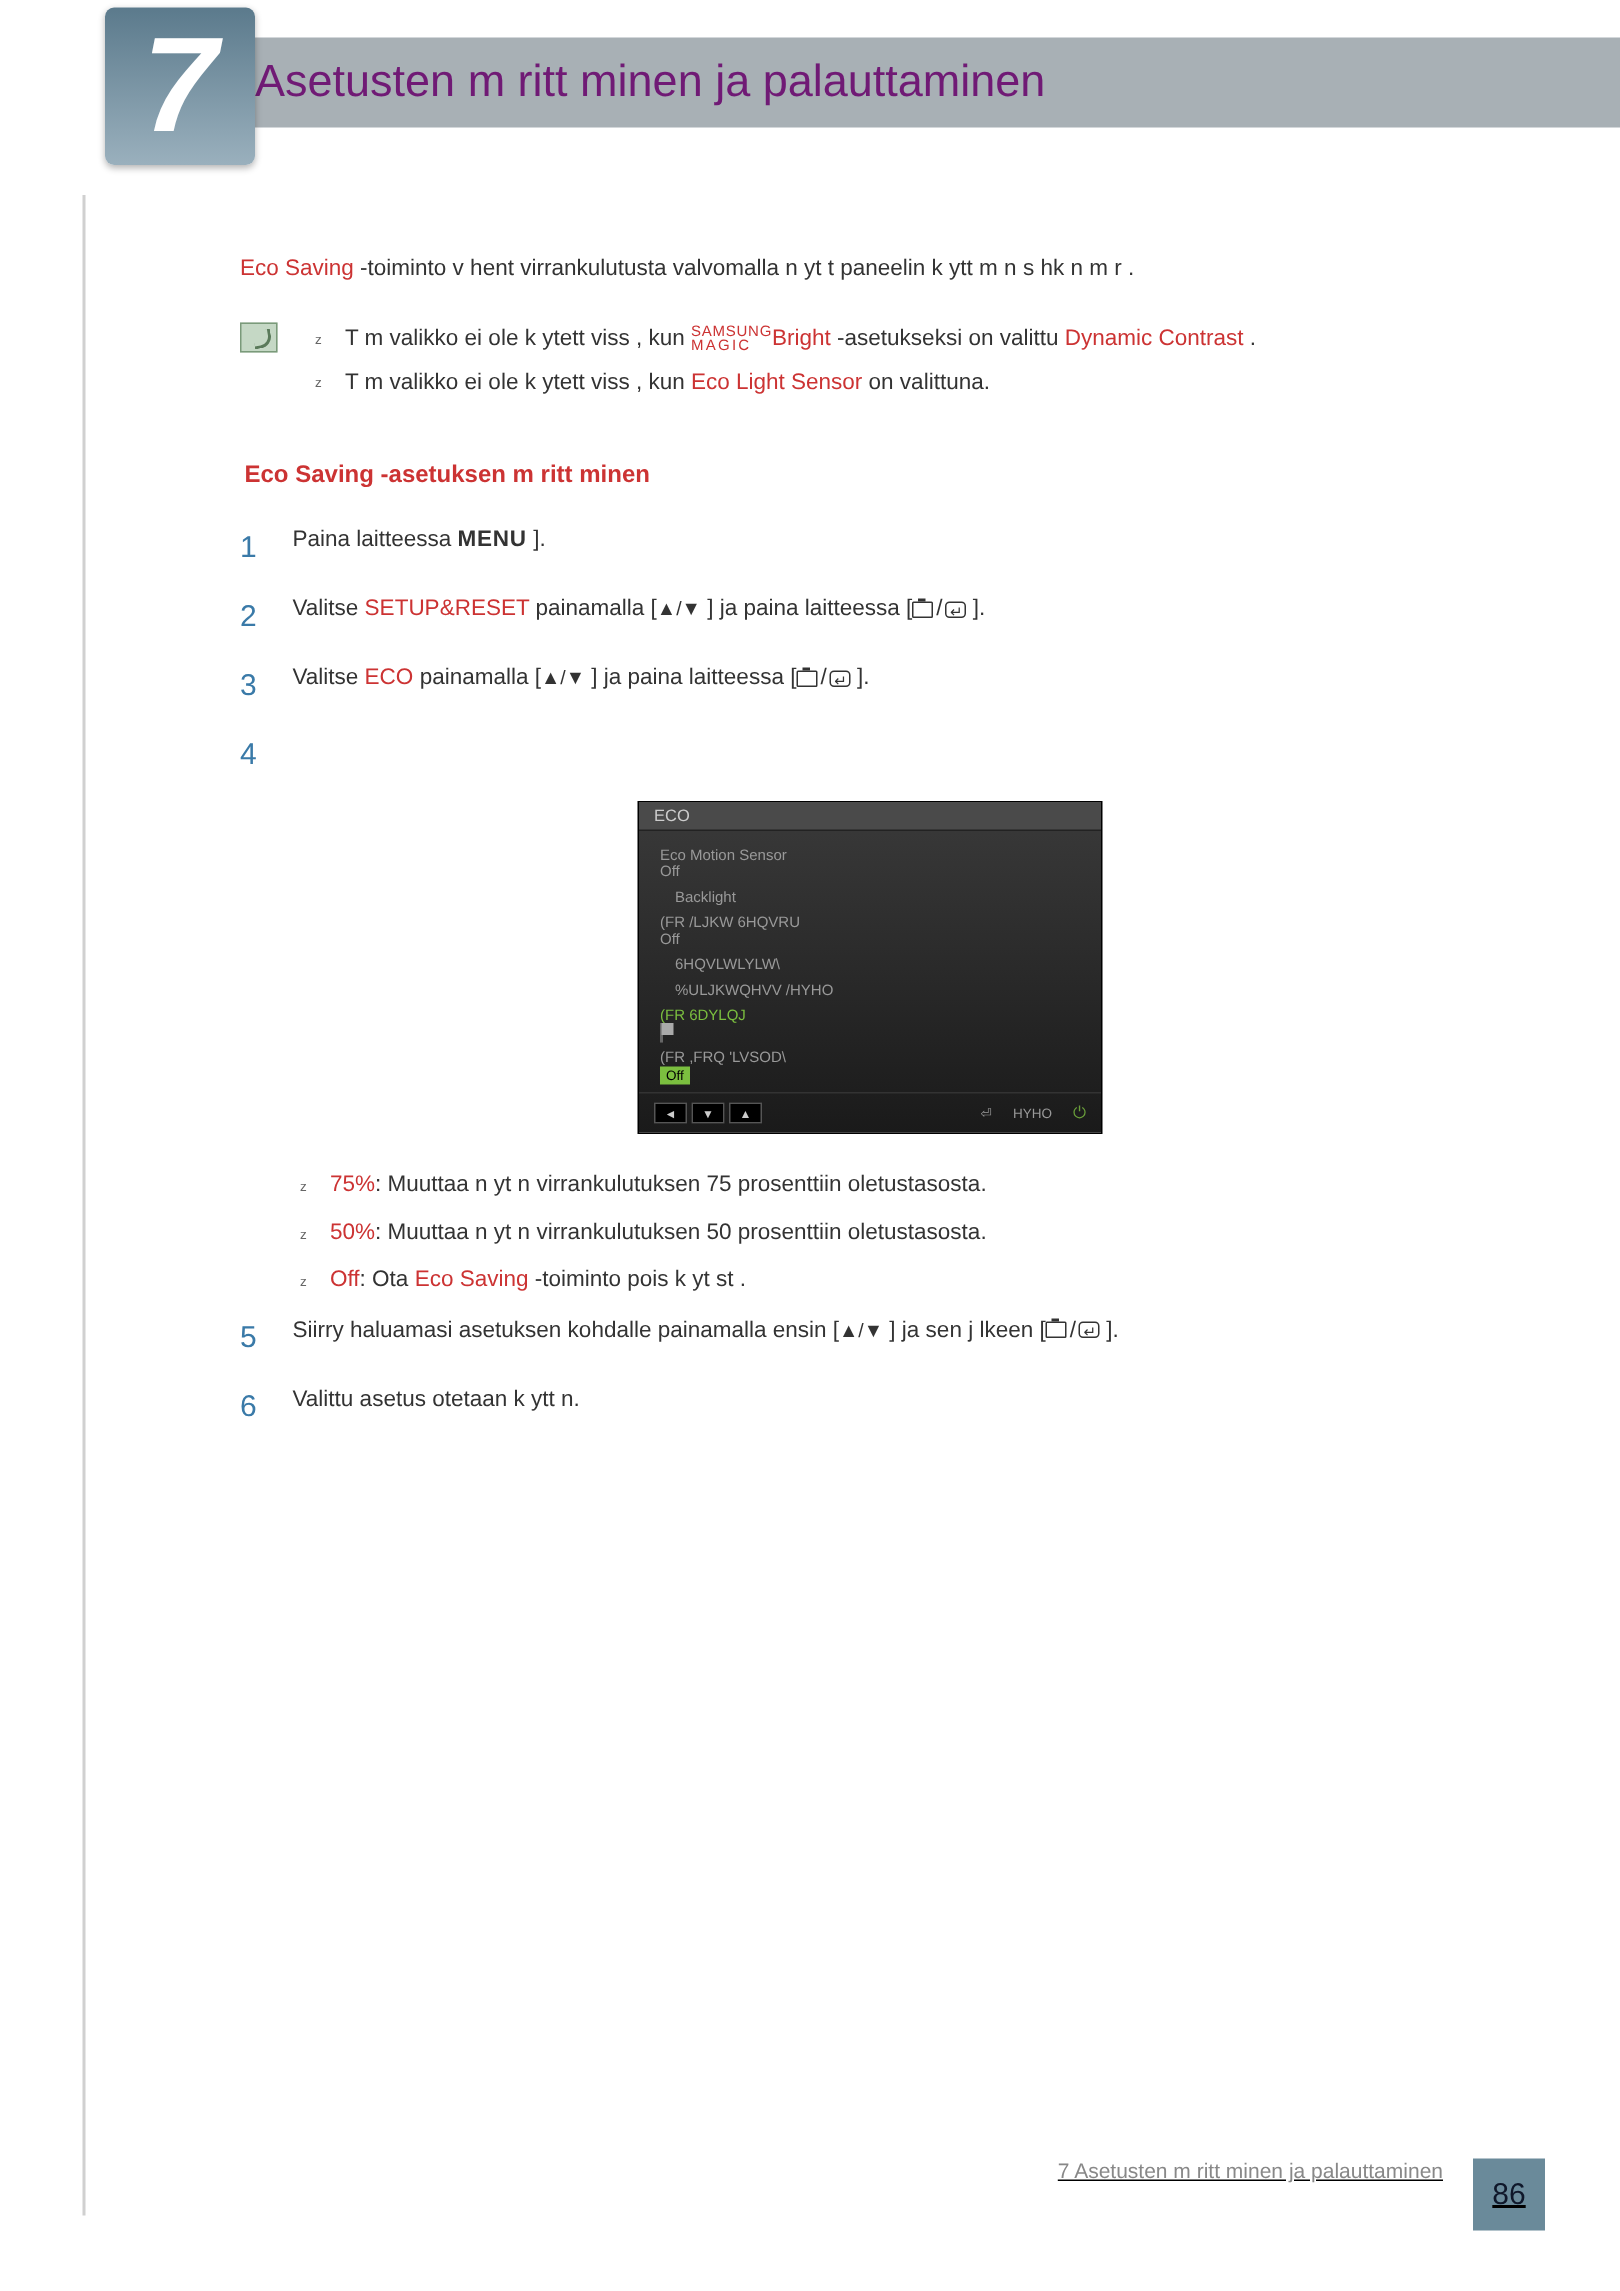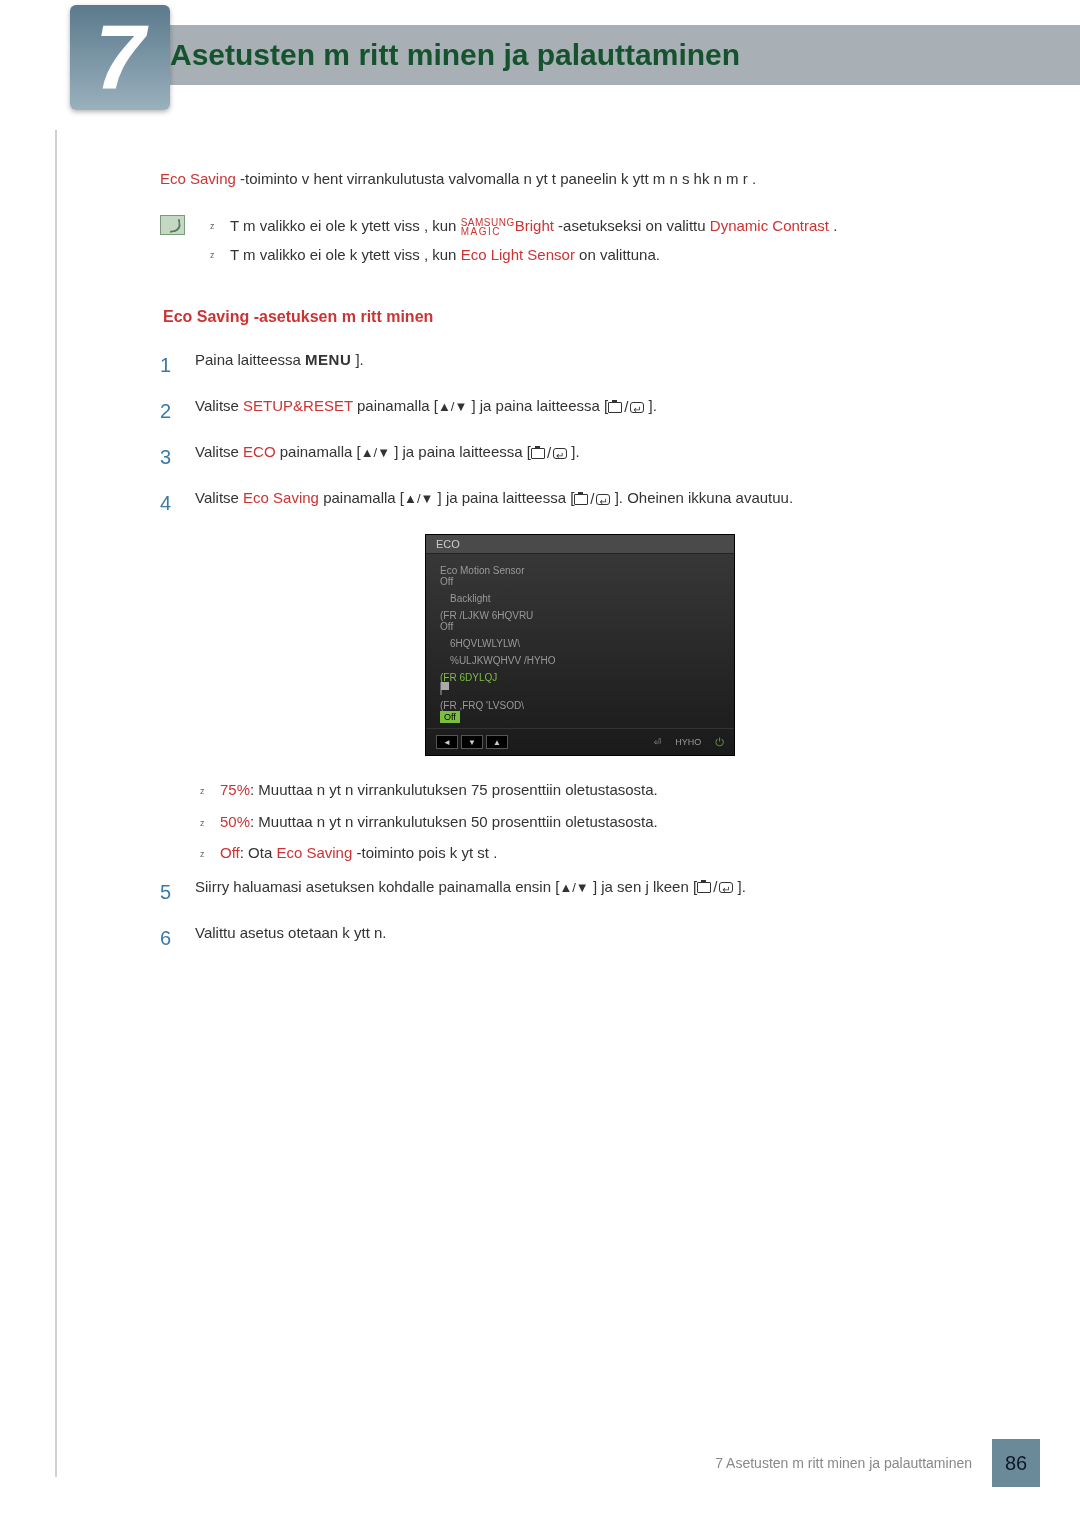--- a/index.html
+++ b/index.html
@@ -1,21 +1,21 @@
 <!DOCTYPE html>
 <html><head>
 <meta charset="utf-8">
 <style>
   * { margin: 0; padding: 0; box-sizing: border-box; }
   body { font-family: Arial, sans-serif; background: #e8e8e8; width: 1080px; height: 1527px; position: relative; }
   .page { background: #fff; width: 100%; height: 100%; position: relative; padding-top: 25px; }
   .header-bar { background: #a8b0b5; height: 60px; margin-left: 70px; margin-right: 0; display: flex; align-items: center; padding-left: 100px; }
   .chapter-badge { position: absolute; left: 70px; top: 5px; width: 100px; height: 105px; background: linear-gradient(to bottom, #5b7a8c, #9ab0bd); border-radius: 6px; display: flex; align-items: center; justify-content: center; box-shadow: 0 2px 5px rgba(0,0,0,0.3); }
   .chapter-number { color: #fff; font-size: 90px; font-weight: bold; font-style: italic; }
-  .header-title { color: #14532d; font-size: 30px; font-weight: bold; }
+  .header-title { color: #701a75; font-size: 30px; font-weight: normal; }
   .content { padding: 80px 80px 0 160px; }
   .section-heading { color: #3a7aa8; font-size: 20px; margin-bottom: 30px; }
   .body-text { font-size: 15px; color: #333; line-height: 1.8; margin-bottom: 20px; }
   .red { color: #cc3333; }
   .magic-bright { font-size: 10px; color: #cc3333; display: inline-block; line-height: 0.9; vertical-align: middle; text-align: left; }
   .magic-bright .top { letter-spacing: 0.5px; }
   .magic-bright .bot { letter-spacing: 1.5px; }
   .note-block { display: flex; gap: 25px; margin-bottom: 39px; }
   .note-icon { width: 25px; height: 20px; background: #c5d8c5; border: 1px solid #7a9a7a; position: relative; flex-shrink: 0; margin-top: 3px; }
   .note-icon::after { content: ""; position: absolute; right: 3px; bottom: 2px; width: 10px; height: 10px; border: 2px solid #5a7a5a; border-top: none; border-left: none; border-radius: 0 0 8px 0; transform: rotate(-10deg); }
@@ -42,21 +42,21 @@
   .osd-slider { width: 68px; height: 6px; background: #333; position: relative; border: 1px solid #666; }
   .osd-slider::after { content: ""; position: absolute; left: 60%; top: -1px; width: 8px; height: 8px; background: #aaa; }
   .osd-footer { display: flex; justify-content: space-between; padding: 6px 10px; border-top: 1px solid #333; align-items: center; }
   .osd-btn-group { display: flex; gap: 3px; }
   .osd-btn { width: 22px; height: 14px; background: #000; border: 1px solid #555; display: flex; align-items: center; justify-content: center; font-size: 8px; color: #ccc; }
   .osd-right-group { display: flex; gap: 14px; align-items: center; font-size: 9px; }
   .power-icon { color: #6a9f3a; font-size: 11px; }
   .value-list { margin: 8px 0 4px 40px; }
   .value-item { font-size: 15px; color: #333; line-height: 2.1; position: relative; padding-left: 20px; }
   .value-item::before { content: "z"; position: absolute; left: 0; font-size: 9px; top: 8px; color: #666; }
-  .footer { position: absolute; bottom: 40px; right: 40px; display: flex; align-items: center; gap: 20px; }
+  .footer { position: absolute; bottom: 40px; right: 50px; display: flex; align-items: flex-start; gap: 20px; text-decoration: underline; }
   .footer-text { color: #888; font-size: 14px; }
   .page-num-box { width: 48px; height: 48px; background: #6a8a9a; color: #0f172a; display: flex; align-items: center; justify-content: center; font-size: 20px; }
   .left-rule { position: absolute; left: 55px; top: 130px; bottom: 50px; width: 2px; background: #d0d0d0; }
   .src-enter-icon { display: inline-flex; align-items: center; gap: 2px; vertical-align: middle; }
   .src-icon { width: 14px; height: 11px; border: 1.5px solid #333; border-radius: 1px; display: inline-block; position: relative; }
   .src-icon::after { content:""; position:absolute; top:-3px; left:3px; width:5px; height:2px; background:#333; }
   .enter-icon { width: 14px; height: 11px; border: 1.5px solid #333; border-radius: 3px; display: inline-block; position: relative; }
   .enter-icon::after { content:"↵"; position:absolute; top:-3px; left:2px; font-size:10px; color:#333; }
 </style>
 </head>
@@ -101,21 +101,20 @@
       <li class="step">
         <span class="step-num">2</span>
         <span class="step-text"><span>Valitse </span><span class="red">SETUP&amp;RESET</span><span> painamalla [</span><span class="arrow-keys">▲/▼</span><span> ] ja paina laitteessa  [</span><span class="src-enter-icon"><span class="src-icon"></span>/<span class="enter-icon"></span></span><span>  ].</span></span>
       </li>
       <li class="step">
         <span class="step-num">3</span>
         <span class="step-text"><span>Valitse </span><span class="red">ECO</span><span> painamalla [</span><span class="arrow-keys">▲/▼</span><span> ] ja paina laitteessa [</span><span class="src-enter-icon"><span class="src-icon"></span>/<span class="enter-icon"></span></span><span>   ].</span></span>
       </li>
       <li class="step">
         <span class="step-num">4</span>
-        <span class="step-text"><span>Valitse </span><span class="red">Eco Saving</span><span> painamalla [</span><span class="arrow-keys">▲/▼</span><span> ] ja paina laitteessa [</span><span class="src-enter-icon"><span class="src-icon"></span>/<span class="enter-icon"></span></span><span>  ]. Oheinen ikkuna avautuu.</span></span>
       </li>
     </ol>
 
     <div class="osd-panel">
       <div class="osd-title-row">ECO</div>
       <div class="osd-body">
         <div class="osd-row">
             <span class="osd-label">Eco Motion Sensor</span>
             <span class="osd-value">Off</span>
           </div>

